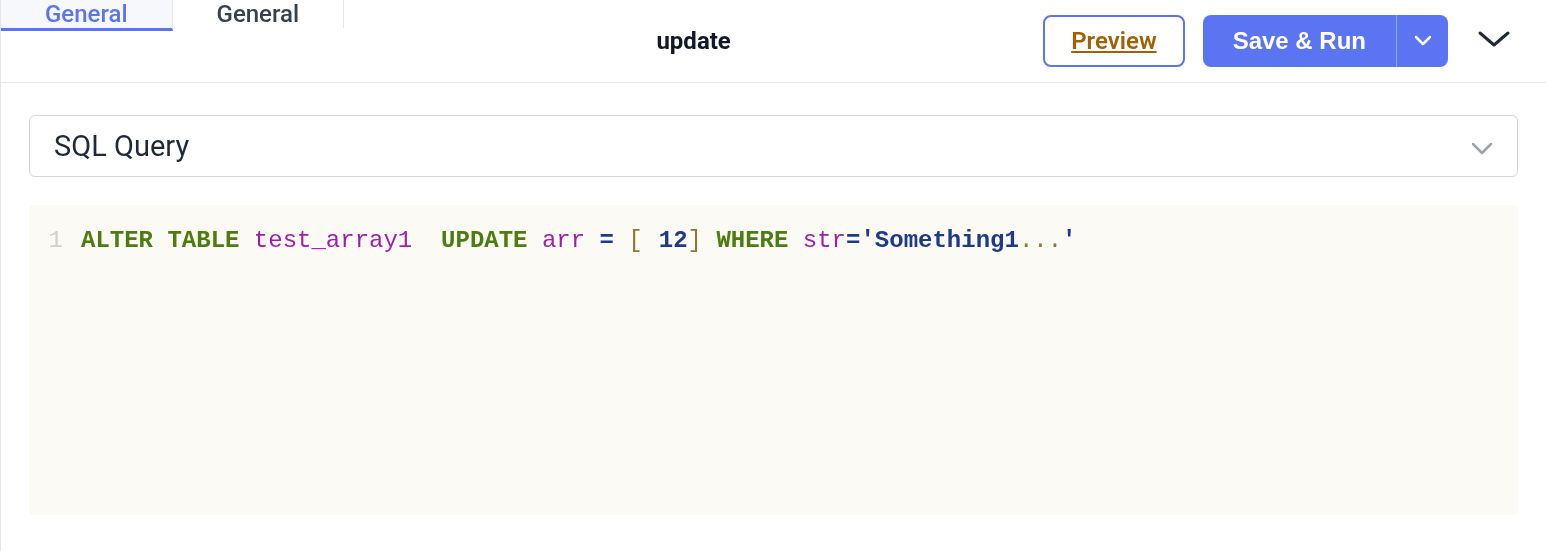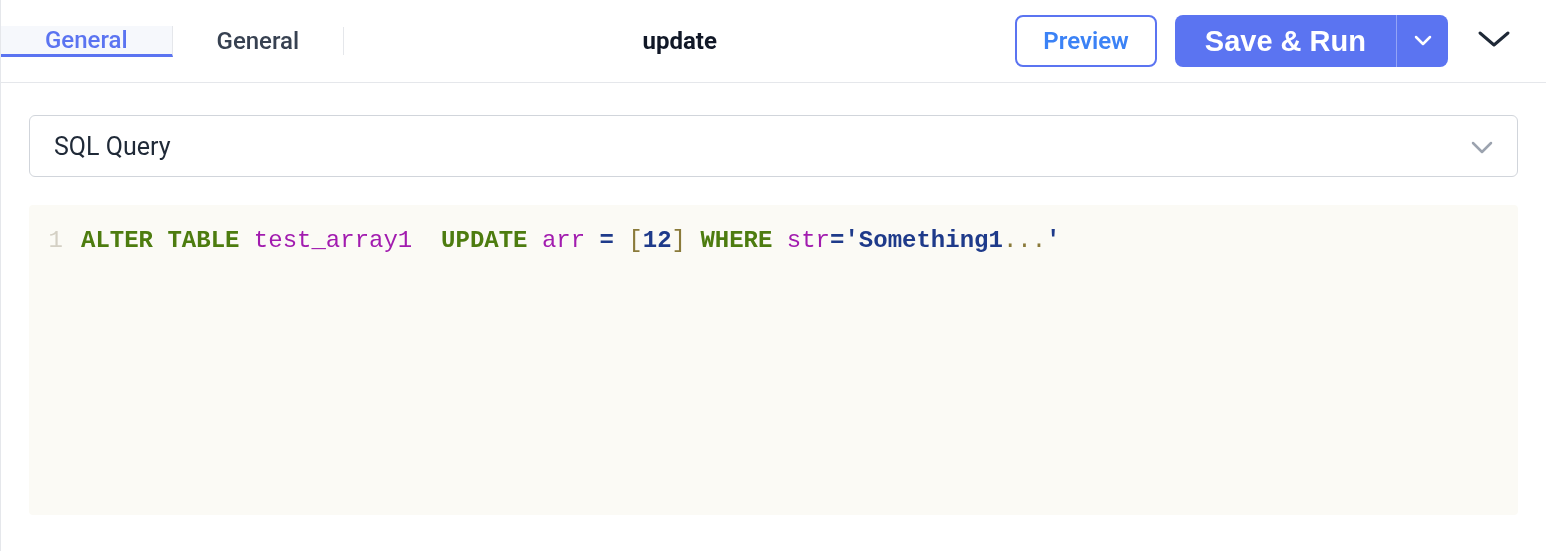--- a/index.html
+++ b/index.html
@@ -14,21 +14,21 @@
   .top-bar {
     display: flex;
     align-items: stretch;
     height: 83px;
     border-bottom: 1px solid #e5e7eb;
     border-left: 1px solid #e5e7eb;
   }
 
   .tabs {
     display: flex;
-    align-items: center;
+    align-items: flex-start;
   }
 
   .tab {
     display: flex;
     align-items: center;
     justify-content: center;
     padding: 0 44px;
     font-size: 24px;
     font-weight: 500;
     color: #374151;
@@ -68,35 +68,36 @@
     height: 52px;
     border-radius: 8px;
     font-size: 24px;
     font-weight: 600;
     cursor: pointer;
     user-select: none;
   }
   .btn-outline {
     padding: 0 26px;
     border: 2px solid #5b74f1;
-    color: #3b82f6;
-    background: #ffffff;
+    color: #a16207;
+    background: #ffffff;
+    text-decoration: underline;
   }
   .btn-primary-group {
     display: inline-flex;
     height: 52px;
     border-radius: 8px;
     overflow: hidden;
   }
   .btn-primary {
     padding: 0 30px;
     background: #5b74f1;
     color: #ffffff;
     border: none;
-    font-size: 29px;
+    font-size: 24px;
     font-weight: 600;
     cursor: pointer;
   }
   .btn-primary-caret {
     width: 52px;
     display: flex;
     align-items: center;
     justify-content: center;
     background: #5b74f1;
     border-left: 1px solid rgba(255,255,255,0.35);
@@ -122,21 +123,21 @@
 
   .select-box {
     display: flex;
     align-items: center;
     justify-content: space-between;
     height: 62px;
     padding: 0 24px;
     border: 1px solid #d1d5db;
     border-radius: 6px;
     background: #ffffff;
-    font-size: 25px;
+    font-size: 29px;
     color: #1f2937;
     cursor: pointer;
     user-select: none;
   }
   .select-box svg path { stroke: #9ca3af; stroke-width: 2.5; }
 
   .code-area {
     margin-top: 28px;
     background: #fbfaf5;
     border-radius: 4px;
@@ -156,21 +157,21 @@
     color: #d4d0c4;
     user-select: none;
   }
   .code {
     white-space: pre;
   }
   .tok-kw   { color: #4d7c0f; font-weight: 600; }
   .tok-id   { color: #a21caf; }
   .tok-op   { color: #1e3a8a; font-weight: 600; }
   .tok-punc { color: #8a7a3a; }
-  .tok-num  { color: #1e3a8a; font-weight: 600; }
+  .tok-num  { color: #1e3a8a; font-weight: 600; margin-left: 16px; }
   .tok-str  { color: #1e3a8a; font-weight: 600; }
   .tok-dots { color: #8a7a3a; }
 </style>
 </head>
 <body>
 
 <div class="top-bar">
 
   <div class="tabs">
     <div class="tab active">

